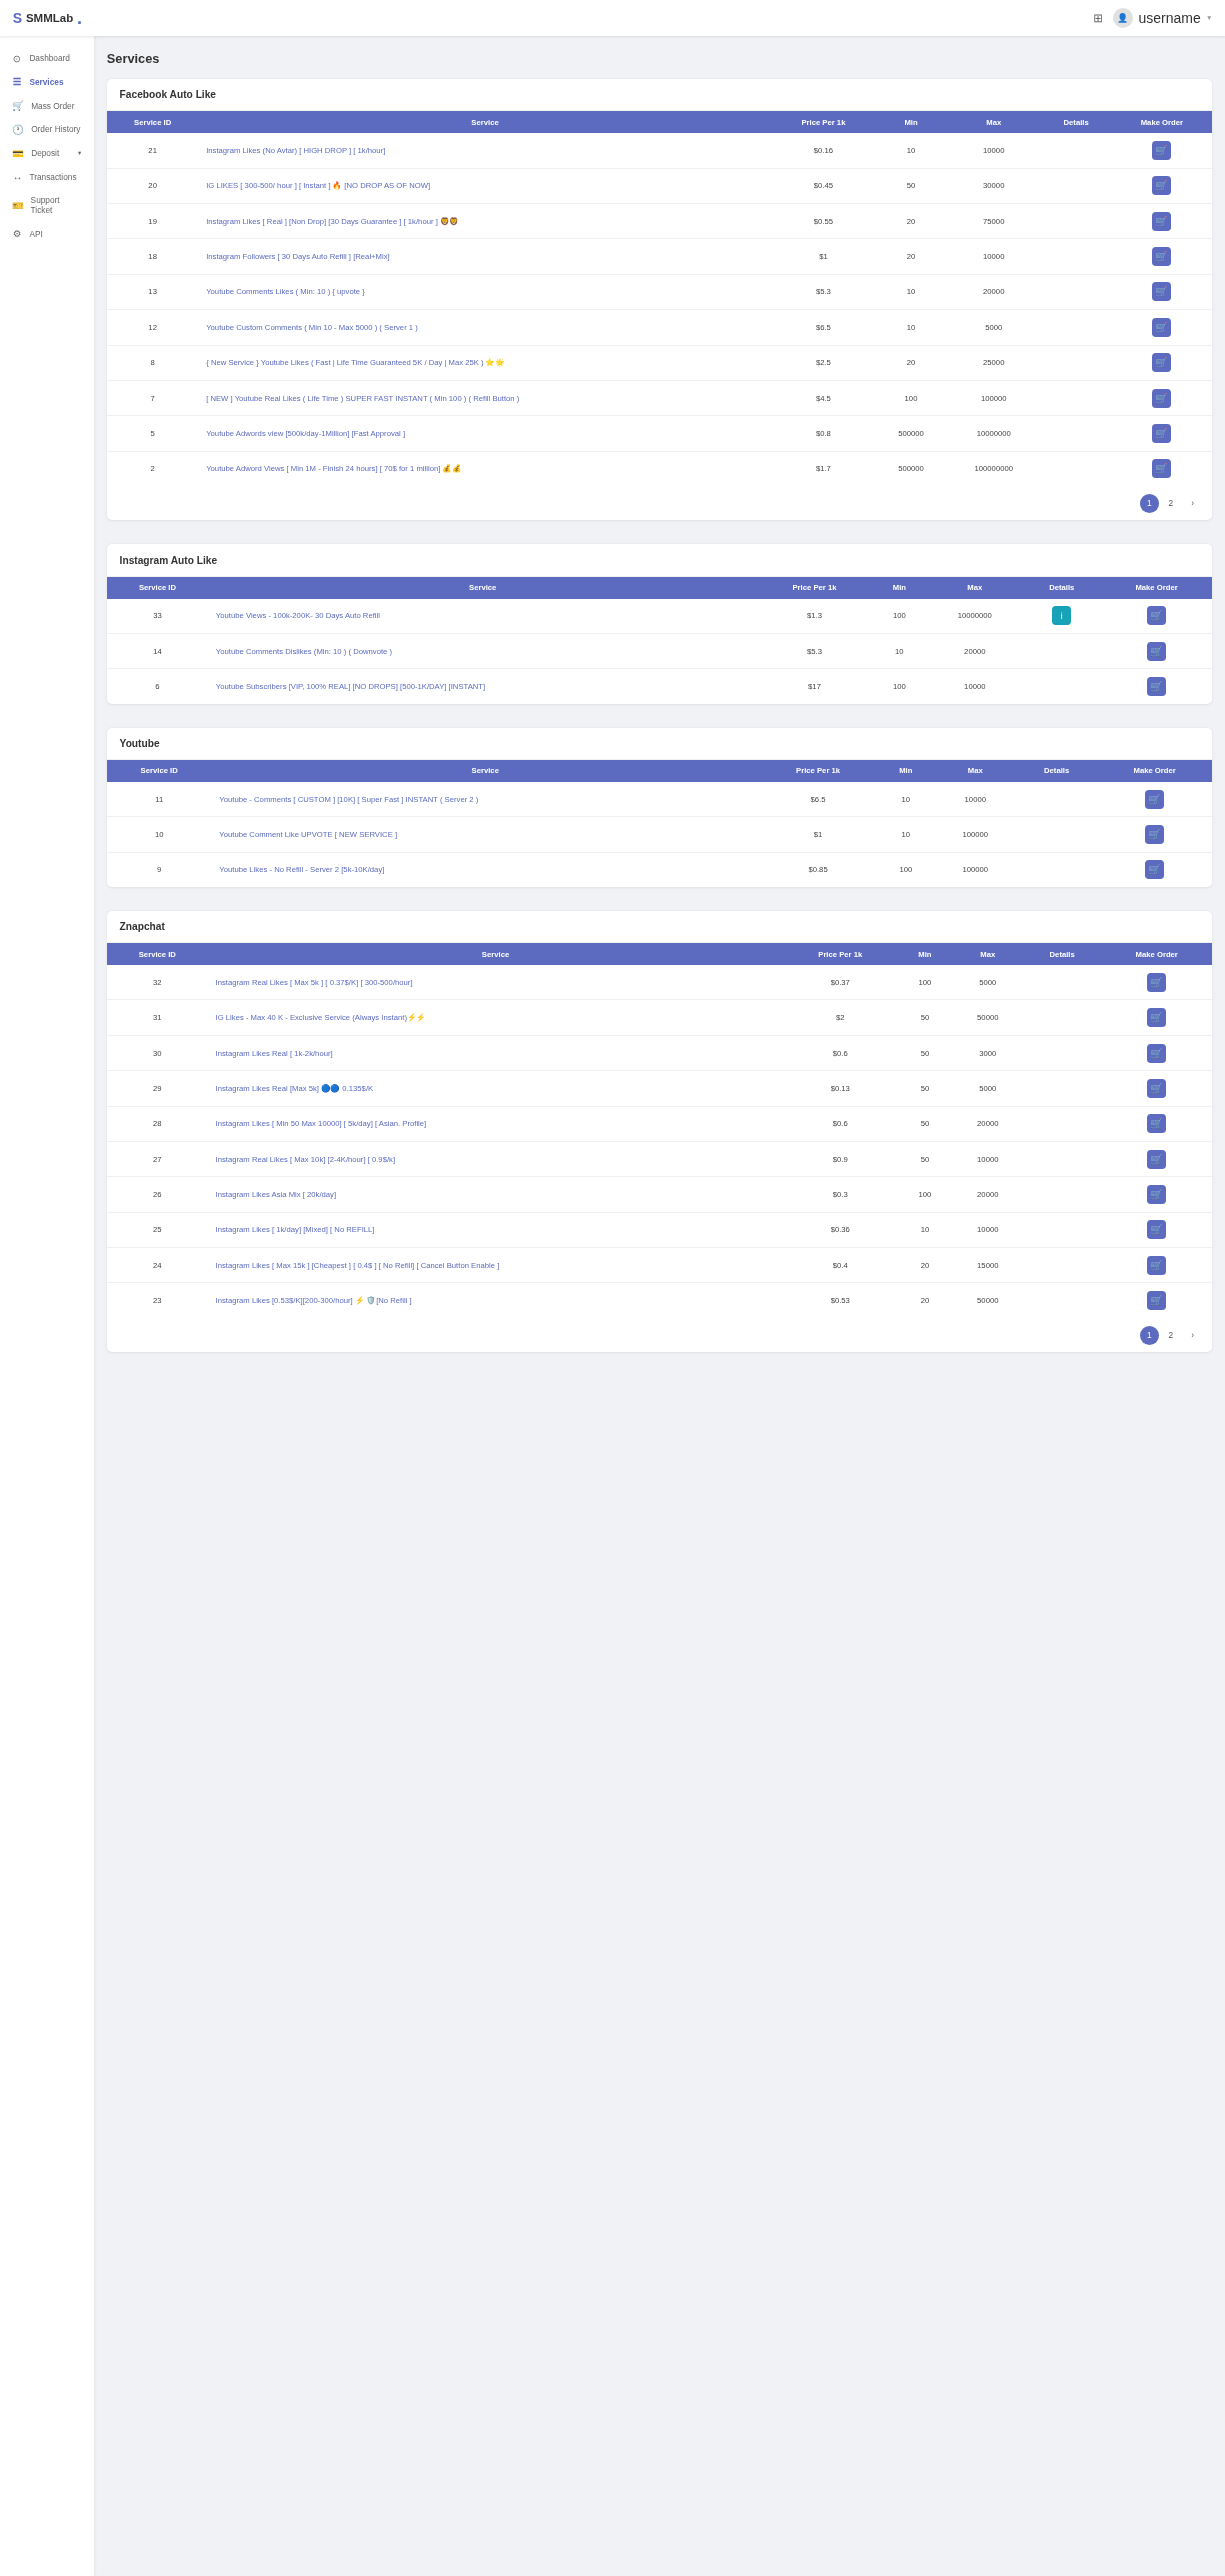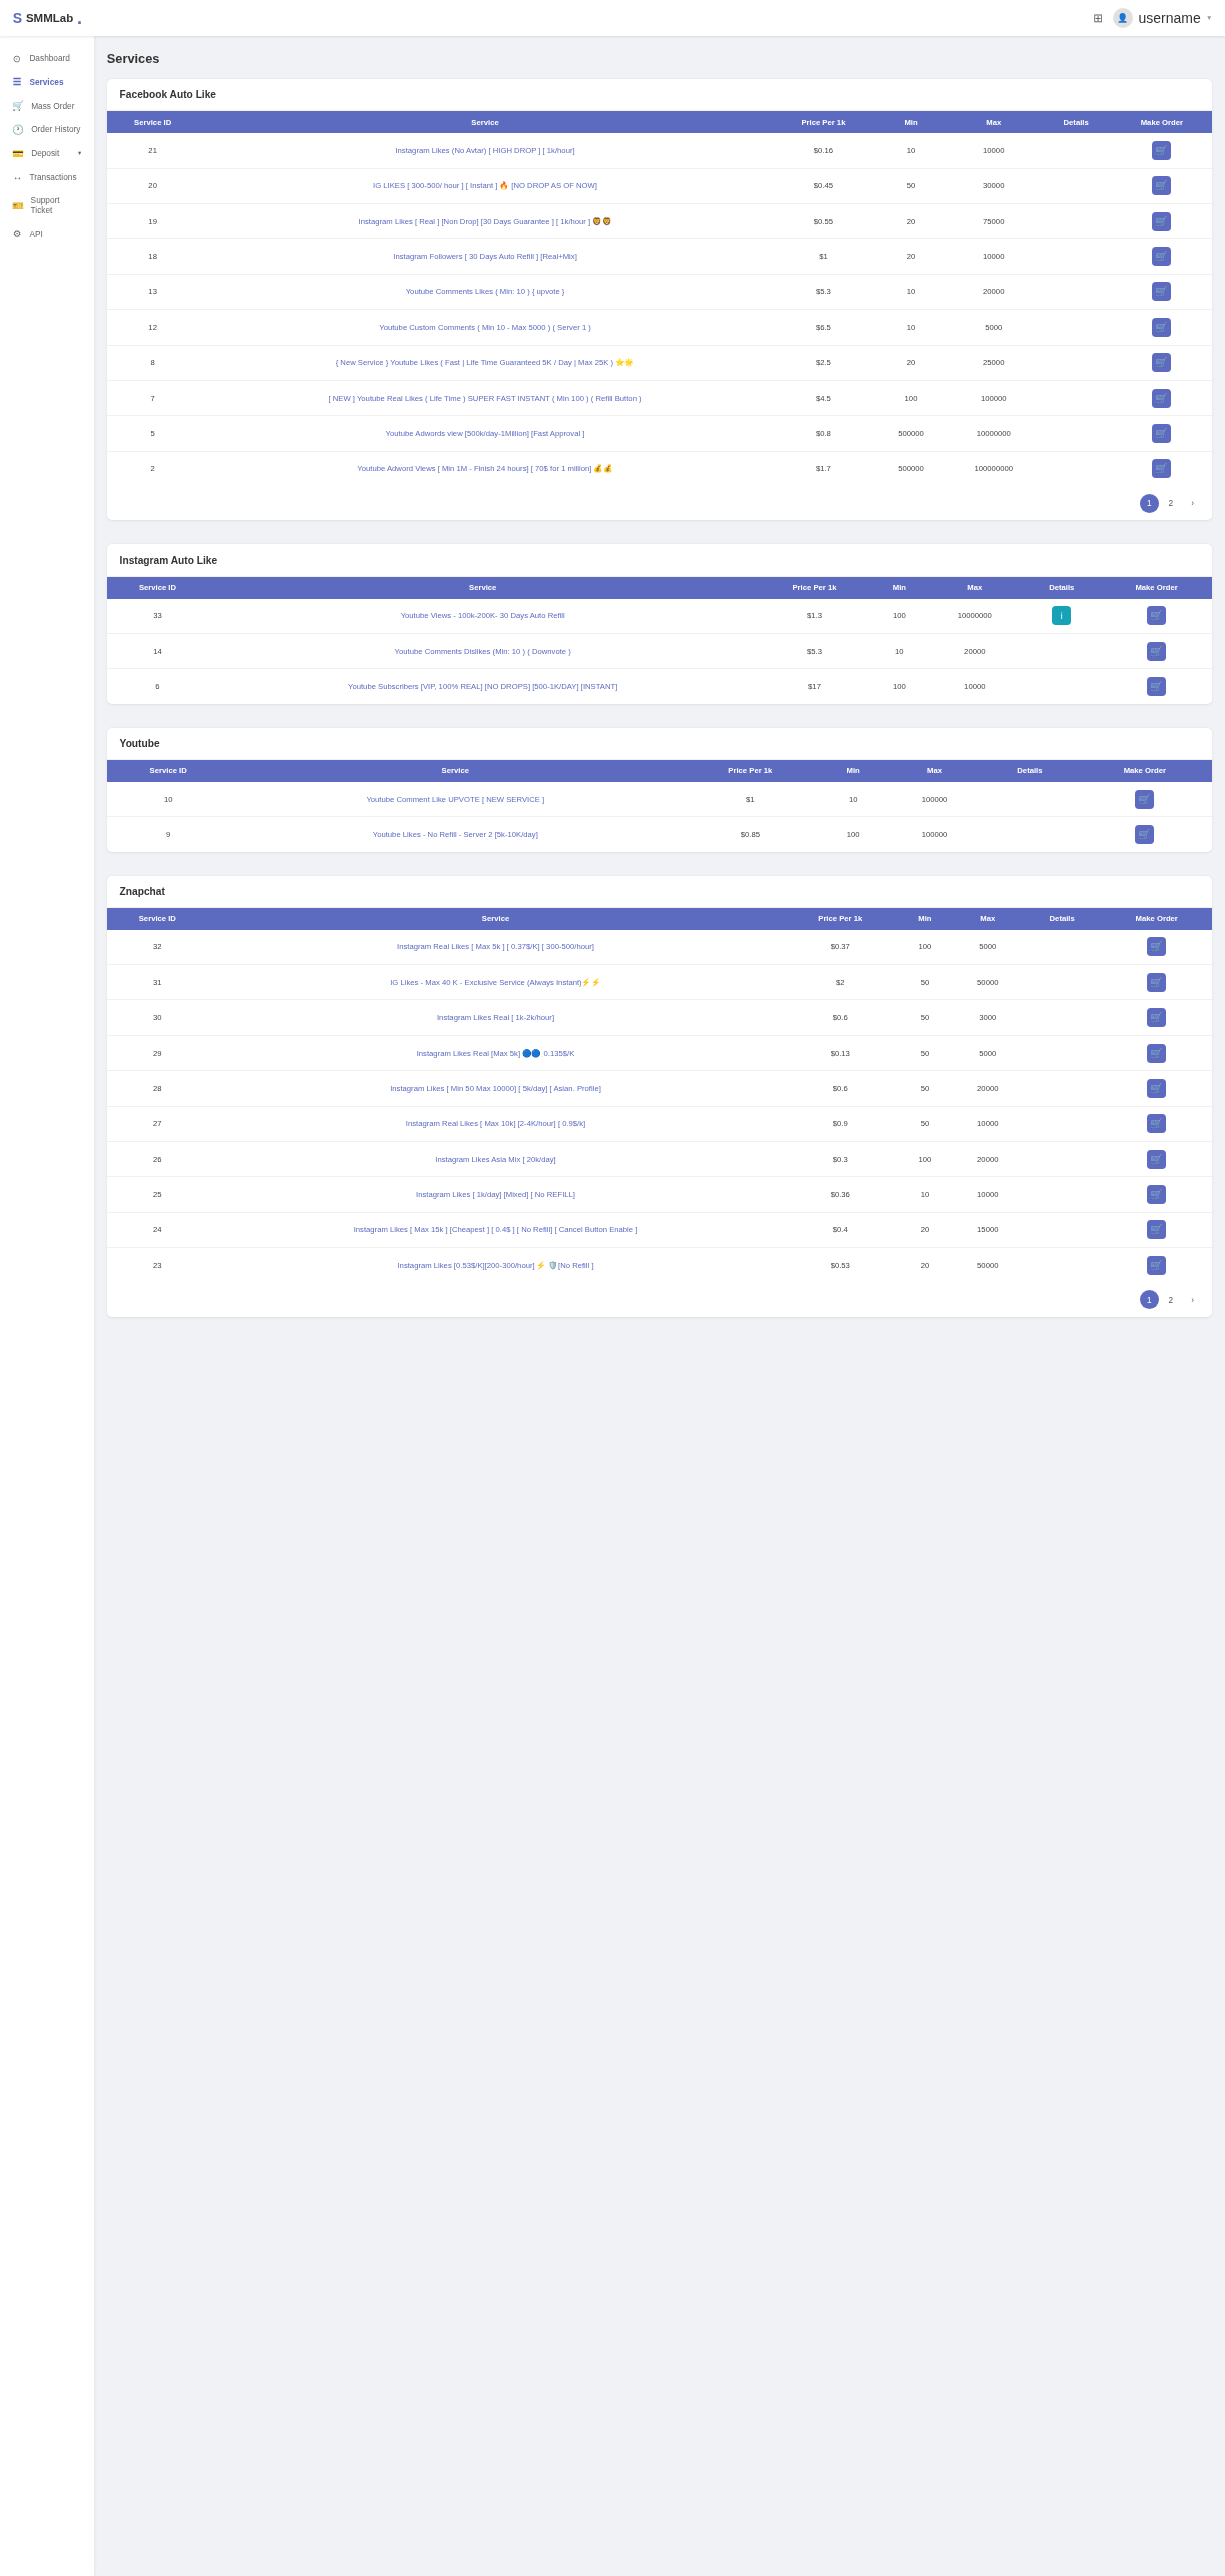--- a/index.html
+++ b/index.html
@@ -57,21 +57,21 @@
     table { width: 100%; border-collapse: collapse; }
     thead tr { background: #5c6bc0; }
     thead th {
       color: #fff; font-weight: 600; font-size: 7.7px;
       padding: 6.4px 7.7px; text-align: center;
     }
     thead th:first-child { text-align: center; }
     tbody tr { border-bottom: 0.6px solid #f0f0f0; }
     tbody tr:last-child { border-bottom: none; }
     tbody td { padding: 7.7px; text-align: center; font-size: 7.7px; color: #444; vertical-align: middle; }
-    tbody td.service-name { text-align: center; color: #5c6bc0; font-weight: 500; }
+    tbody td.service-name { text-align: left; color: #5c6bc0; font-weight: 500; }
     
     .order-btn {
       background: #5c6bc0; color: #fff; border: none; border-radius: 3.8px;
       width: 19px; height: 19px; cursor: pointer; font-size: 10.2px;
       display: inline-flex; align-items: center; justify-content: center;
     }
     
     .info-btn {
       background: #17a2b8; color: #fff; border: none; border-radius: 3.8px;
       width: 19px; height: 19px; cursor: pointer; font-size: 9px;
@@ -325,20 +325,29 @@
           <th>Service</th>
           <th>Price Per 1k</th>
           <th>Min</th>
           <th>Max</th>
           <th>Details</th>
           <th>Make Order</th>
         </tr>
       </thead>
       <tbody id="tbody-youtube">
           <tr>
+            <td>11</td>
+            <td class="service-name">Youtube - Comments [ CUSTOM ] [10K] [ Super Fast ] INSTANT ( Server 2 )</td>
+            <td>$6.5</td>
+            <td>10</td>
+            <td>10000</td>
+            <td></td>
+            <td><button class="order-btn">🛒</button></td>
+          </tr>
+          <tr>
             <td>10</td>
             <td class="service-name">Youtube Comment Like UPVOTE [ NEW SERVICE ]</td>
             <td>$1</td>
             <td>10</td>
             <td>100000</td>
             <td></td>
             <td><button class="order-btn">🛒</button></td>
           </tr>
           <tr>
             <td>9</td>

